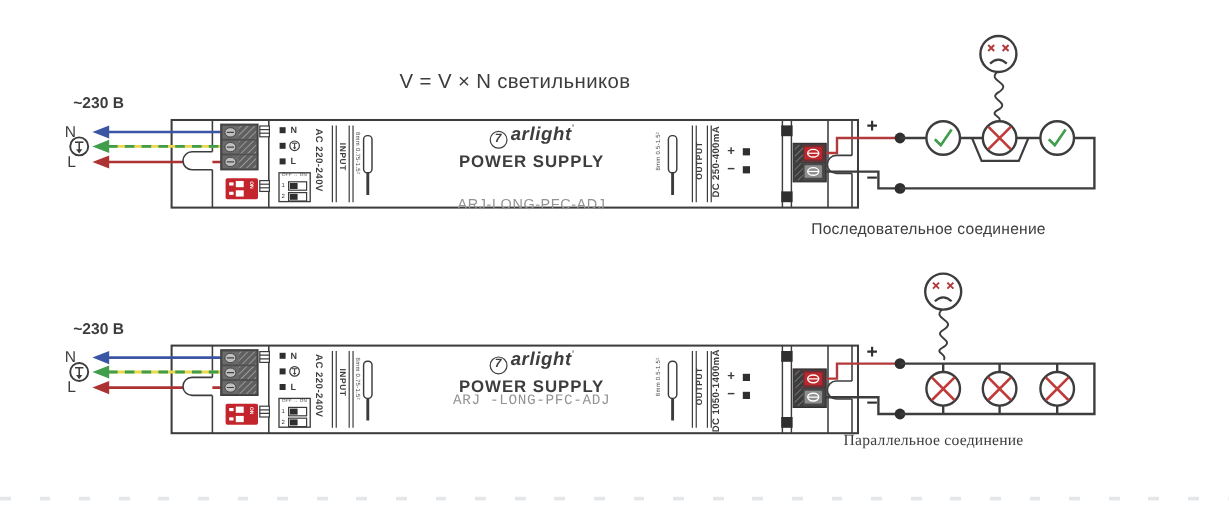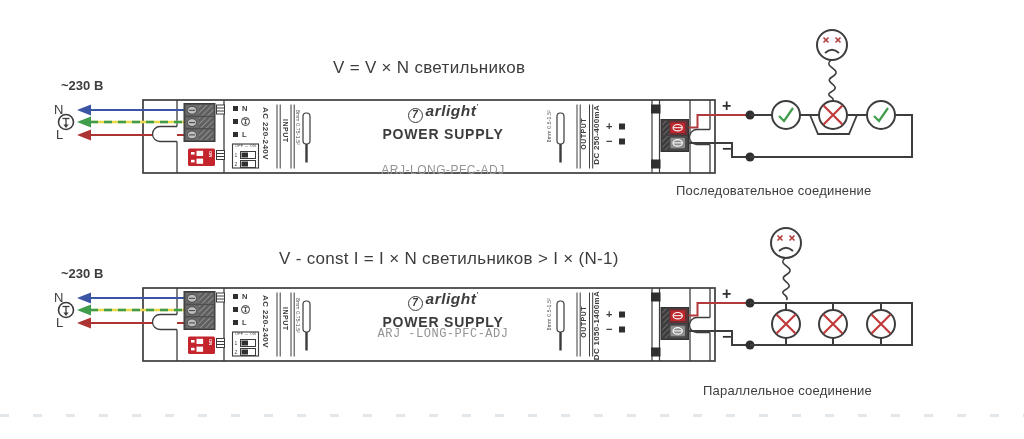--- a/index.html
+++ b/index.html
@@ -357,21 +357,20 @@
     </g>
     <g fill="none" stroke="#3d3d3d">
       <circle cx="786" cy="55" r="15" stroke-width="2" fill="#fff"></circle>
       <path d="M777.5 47.5 L782.5 52.5 M782.5 47.5 L777.5 52.5" stroke="#b23a3a" stroke-width="1.6"></path>
       <path d="M789.5 47.5 L794.5 52.5 M794.5 47.5 L789.5 52.5" stroke="#b23a3a" stroke-width="1.6"></path>
       <path d="M779 63 Q786 56.5 793 63" stroke-width="1.8"></path>
       <path d="M785 70 C776 78 799 79 786 87 C776 93 798 95 785 102 C778 106 790 107 786.5 112" stroke-width="1.6"></path>
     </g>
   </svg>
 
-  <span class="t title" style="left:279px;top:62px;">V - const  I = I × N светильников &gt; I × (N-1)</span>
   <span class="t mains" style="left:61px;top:79px;">~230 В</span>
   <span class="t wlabel" style="left:54px;top:103px;">N</span>
   <span class="t wlabel" style="left:56px;top:128px;">L</span>
   <span class="t small" style="left:242px;top:105px;">N</span>
   <span class="t small" style="left:242px;top:131px;">L</span>
   <span class="t ac vt" style="left:261px;top:107px;">AC 220-240V</span>
   <span class="t ioword vt" style="left:281.5px;top:119px;">INPUT</span>
   <span class="t spec vt" style="left:295px;top:110px;">8mm 0.75-1.5²</span>
   <span class="t diphdr" style="left:232.5px;top:145px;">OFF ↔ ON</span>
   <span class="t dipnum" style="left:234.5px;top:152.5px;">1</span>
@@ -380,16 +379,16 @@
   <span class="t logoline" style="left:353px;top:103px;"><span class="logomark">7</span><span class="logoname">arlight</span><span class="logotick">’</span></span>
   <span class="t ps" style="left:353px;top:127px;">POWER SUPPLY</span>
   <span class="t model" style="left:353px;top:140px;font-family:Liberation Mono, monospace;">ARJ -LONG-PFC-ADJ</span>
   <span class="t spec vtu" style="left:547px;top:110px;">8mm 0.5-1.5²</span>
   <span class="t ioword vtu" style="left:580px;top:118px;">OUTPUT</span>
   <span class="t dc vtu" style="left:593px;top:103px;">DC 1050-1400mA</span>
   <span class="t pm" style="left:606px;top:121px;">+</span>
   <span class="t pm" style="left:606px;top:136px;">−</span>
   <span class="t loadpm" style="left:722px;top:98px;">+</span>
   <span class="t loadpm" style="left:722px;top:141px;">−</span>
-  <span class="t caption" style="left:703px;top:196px;">Параллельное соединение</span>
+  <span class="t caption" style="left:703px;top:172px;font-family:Liberation Serif, serif;">Параллельное соединение</span>
 </div>
 
 <div class="edge-dots"></div>
 
 </body></html>

